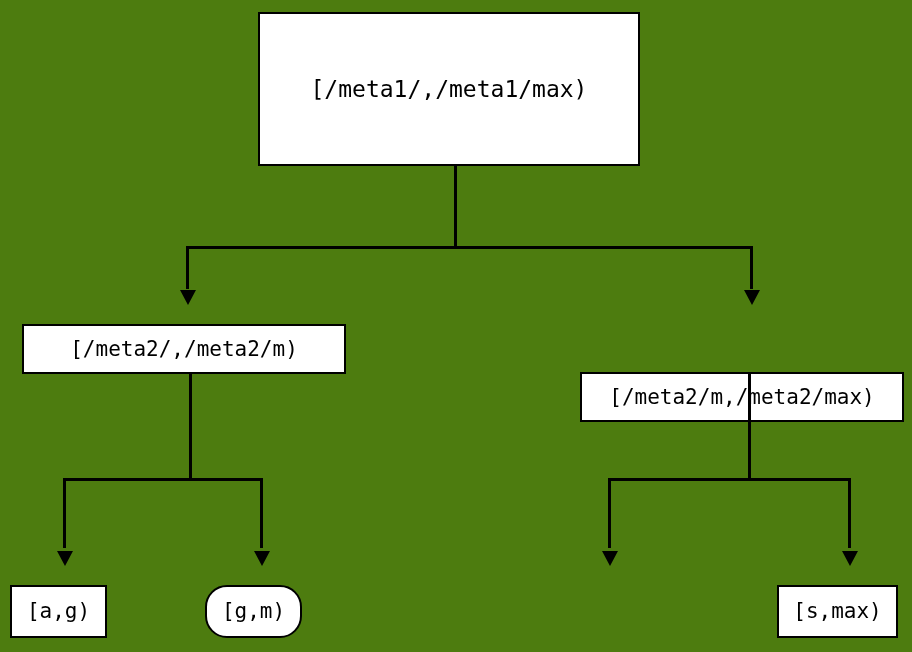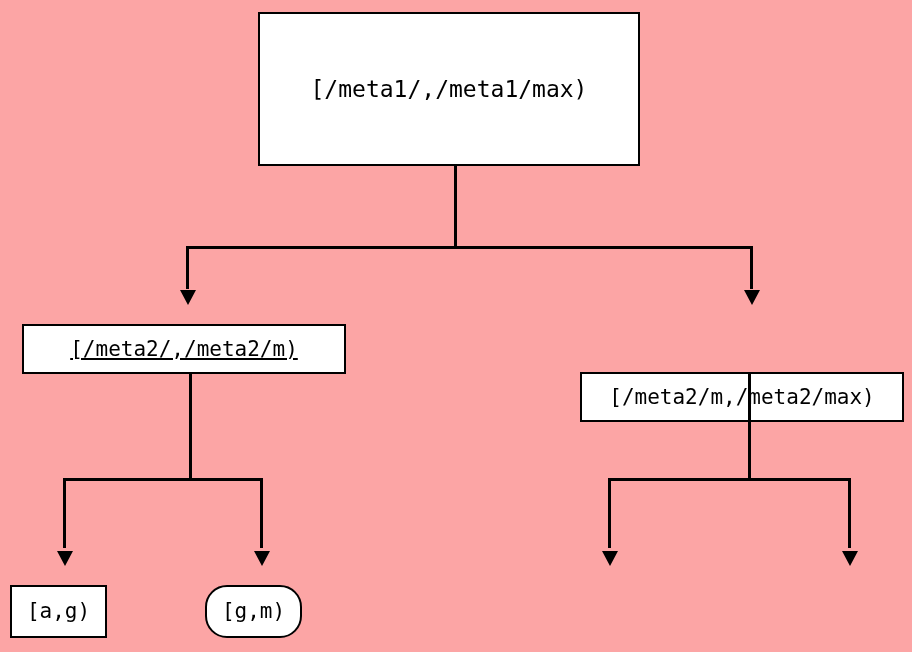--- a/index.html
+++ b/index.html
@@ -4,21 +4,21 @@
 <style>
   html, body {
     margin: 0;
     padding: 0;
     background: #ffffff;
   }
   #canvas {
     position: relative;
     width: 912px;
     height: 652px;
-    background: #fca5a5;
+    background: #4d7c0f;
     overflow: hidden;
     font-family: "DejaVu Sans Mono", "Liberation Mono", monospace;
   }
   .node {
     position: absolute;
     box-sizing: border-box;
     border: 2px solid #000000;
     background: #ffffff;
     display: flex;
     align-items: center;
@@ -60,21 +60,21 @@
     <span class="node-label">[/meta1/,/meta1/max)</span>
   </div>
 
   <div class="edge-line edge-v" style="left:454px; top:166px; height:82px;"></div>
   <div class="edge-line edge-h" style="left:186px; top:246px; width:567px;"></div>
   <div class="edge-line edge-v" style="left:186px; top:246px; height:43px;"></div>
   <div class="arrowhead" style="left:180px; top:290px;"></div>
   <div class="edge-line edge-v" style="left:750px; top:246px; height:43px;"></div>
   <div class="arrowhead" style="left:744px; top:290px;"></div>
 
-  <div class="node mid" style="left:22px; top:324px; width:324px; height:50px;text-decoration:underline;">
+  <div class="node mid" style="left:22px; top:324px; width:324px; height:50px;">
     <span class="node-label">[/meta2/,/meta2/m)</span>
   </div>
 
   <div class="node mid" style="left:580px; top:324px; width:324px; height:50px;margin-top:48px;">
     <span class="node-label">[/meta2/m,/meta2/max)</span>
   </div>
 
   <div class="edge-line edge-v" style="left:189px; top:374px; height:107px;"></div>
   <div class="edge-line edge-h" style="left:63px; top:478px; width:200px;"></div>
   <div class="edge-line edge-v" style="left:63px; top:478px; height:70px;"></div>
@@ -91,14 +91,17 @@
 
   <div class="node leaf" style="left:10px; top:585px; width:97px; height:53px;">
     <span class="node-label">[a,g)</span>
   </div>
 
   <div class="node leaf" style="left:205px; top:585px; width:97px; height:53px;border-radius:22px;">
     <span class="node-label">[g,m)</span>
   </div>
 
 
+  <div class="node leaf" style="left:777px; top:585px; width:121px; height:53px;">
+    <span class="node-label">[s,max)</span>
+  </div>
 
 </div>
 
 </body></html>

